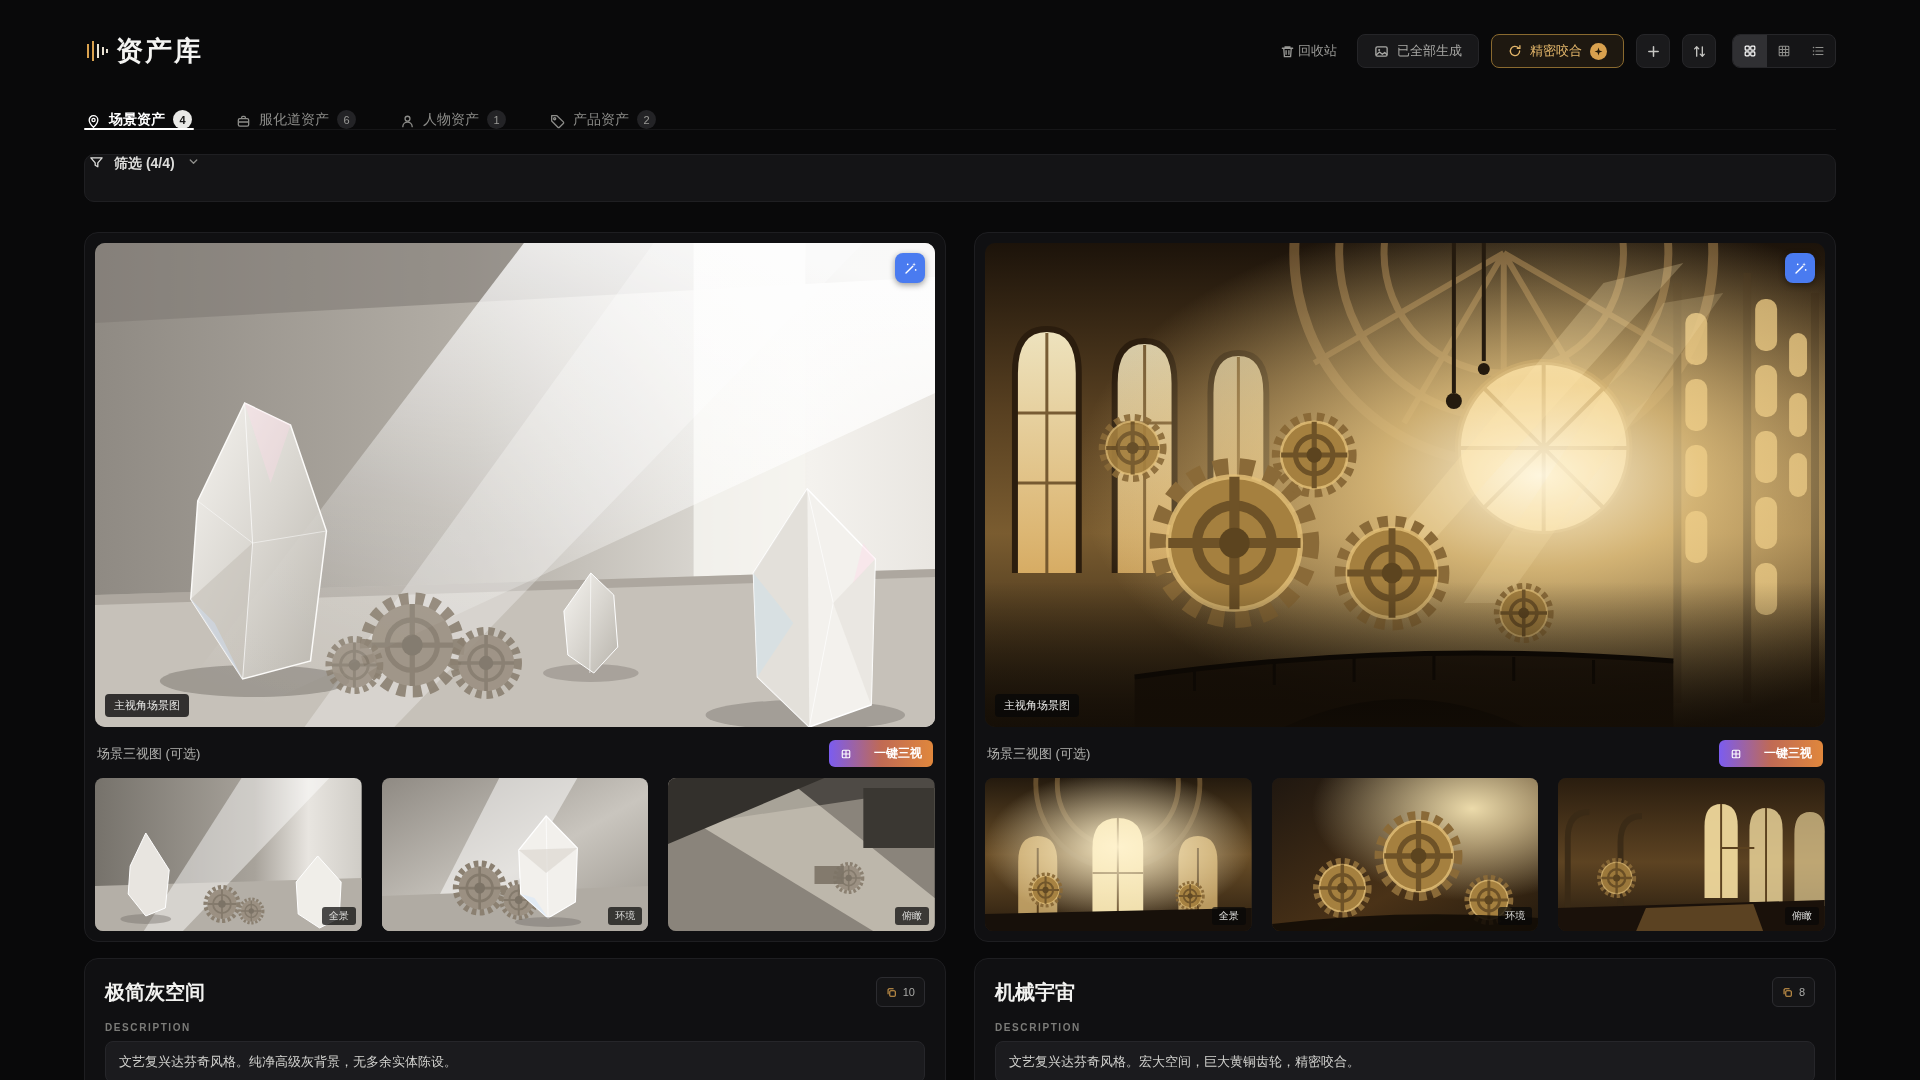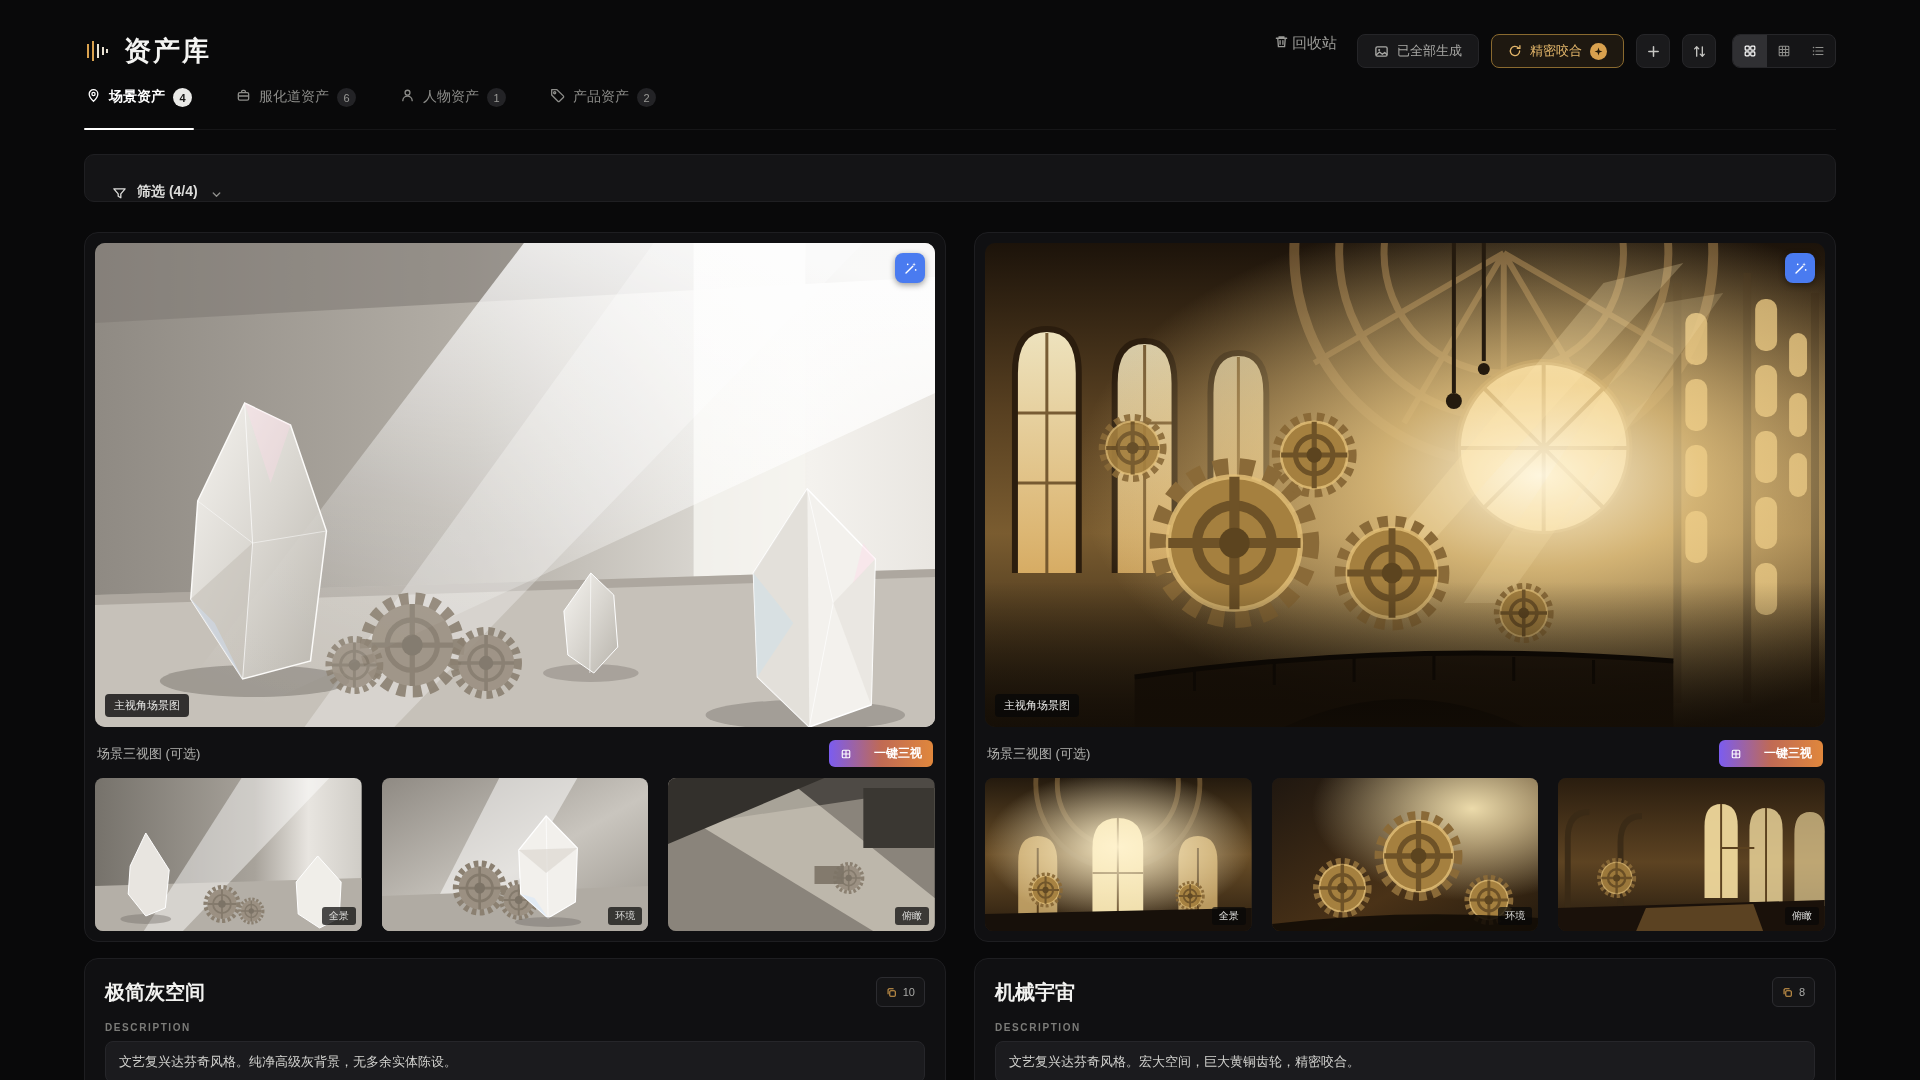--- a/index.html
+++ b/index.html
@@ -4,42 +4,42 @@
 <style>
   *{box-sizing:border-box;margin:0;padding:0}
   html,body{width:1920px;height:1080px}
   body{background:#060607;font-family:"Liberation Sans","DejaVu Sans",sans-serif;color:#e8e8e6;overflow:hidden}
   .page{width:1920px;height:1080px;background:#09090a;padding:24px 84px 0;position:relative}
   svg{display:block}
   button{cursor:pointer;font-family:inherit}
 
   
   .topbar{display:flex;align-items:center;justify-content:space-between;height:54px}
-  .brand{display:flex;align-items:center;gap:14px}
+  .brand{display:flex;align-items:center;gap:6px}
   .brand h1{font-size:27px;font-weight:700;letter-spacing:2px;color:#f4f4f2}
   .topbar-actions{display:flex;align-items:center;gap:12px}
-  .txt-btn{display:flex;gap:3px;align-items:flex-start;color:#9a9a97;font-size:15px;background:transparent;border:none;height:34px;padding:0 8px}
+  .txt-btn{display:flex;gap:3px;align-items:center;color:#9a9a97;font-size:13px;background:transparent;border:none;height:34px;padding:0 8px}
   .pill-btn{display:flex;gap:8px;align-items:center;background:#18181a;border:1px solid #252528;color:#a9a9a6;font-size:13px;height:34px;padding:0 16px;border-radius:8px}
   .amber-btn{background:#1e1810;border:1px solid #8a6a2f;color:#e3b66a}
   .amber-btn .spark{width:17px;height:17px;border-radius:50%;background:#d9a14e;display:flex;align-items:center;justify-content:center;color:#241a08}
   .sq-btn{width:34px;height:34px;border-radius:8px;background:#1a1a1c;border:1px solid #262629;display:flex;align-items:center;justify-content:center;color:#c6c6c3}
   .view-group{display:flex;background:#151517;border:1px solid #262629;border-radius:8px;overflow:hidden;height:34px;margin-left:4px}
   .view-group button{width:34px;border:none;background:transparent;color:#8f8f8c;display:flex;align-items:center;justify-content:center}
   .view-group button.active{background:#303033;color:#fff}
 
   
   .tabs{display:flex;gap:40px;margin-top:10px;height:42px;align-items:stretch;border-bottom:1px solid #161618}
-  .tab{display:flex;align-items:flex-start;gap:8px;color:#8c8c89;font-size:14px;position:relative;background:transparent;border:none;padding:0 2px}
+  .tab{display:flex;align-items:flex-end;gap:8px;color:#8c8c89;font-size:14px;position:relative;background:transparent;border:none;padding:0 2px}
   .tab .cnt{min-width:19px;height:19px;border-radius:10px;background:#232326;color:#9a9a97;font-size:11px;display:flex;align-items:center;justify-content:center;padding:0 5px}
   .tab.active{color:#fff;font-weight:700}
   .tab.active .cnt{background:#e9e9e7;color:#161616}
   .tab.active::after{content:"";position:absolute;left:0;right:0;bottom:-1px;height:2px;background:#fff;border-radius:1px}
 
   
-  .filter-bar{margin-top:24px;height:48px;background:#141416;border:1px solid #1f1f22;border-radius:10px;display:flex;align-items:flex-end;gap:10px;padding:0 27px;color:#dddddb;font-size:14px;font-weight:700;width:100%;cursor:pointer}
+  .filter-bar{margin-top:24px;height:48px;background:#141416;border:1px solid #1f1f22;border-radius:10px;display:flex;align-items:flex-start;gap:10px;padding:0 4px;color:#dddddb;font-size:14px;font-weight:700;width:100%;cursor:pointer}
   .filter-bar .chev{color:#8f8f8c;margin-left:2px}
 
   
   .cards{display:grid;grid-template-columns:1fr 1fr;gap:28px;margin-top:30px}
   .card{display:flex;flex-direction:column;gap:16px}
   .panel{background:#101012;border:1px solid #1e1e21;border-radius:14px}
   .media-panel{padding:10px}
   .main-image{position:relative;border-radius:10px;overflow:hidden;height:484px;cursor:pointer}
   .main-image svg.scene{position:absolute;inset:0;width:100%;height:100%}
   .wand-btn{position:absolute;top:10px;right:10px;width:30px;height:30px;border-radius:8px;background:#4a7bf0;border:none;display:flex;align-items:center;justify-content:center;color:#fff;box-shadow:0 2px 6px rgba(0,0,0,.4)}

